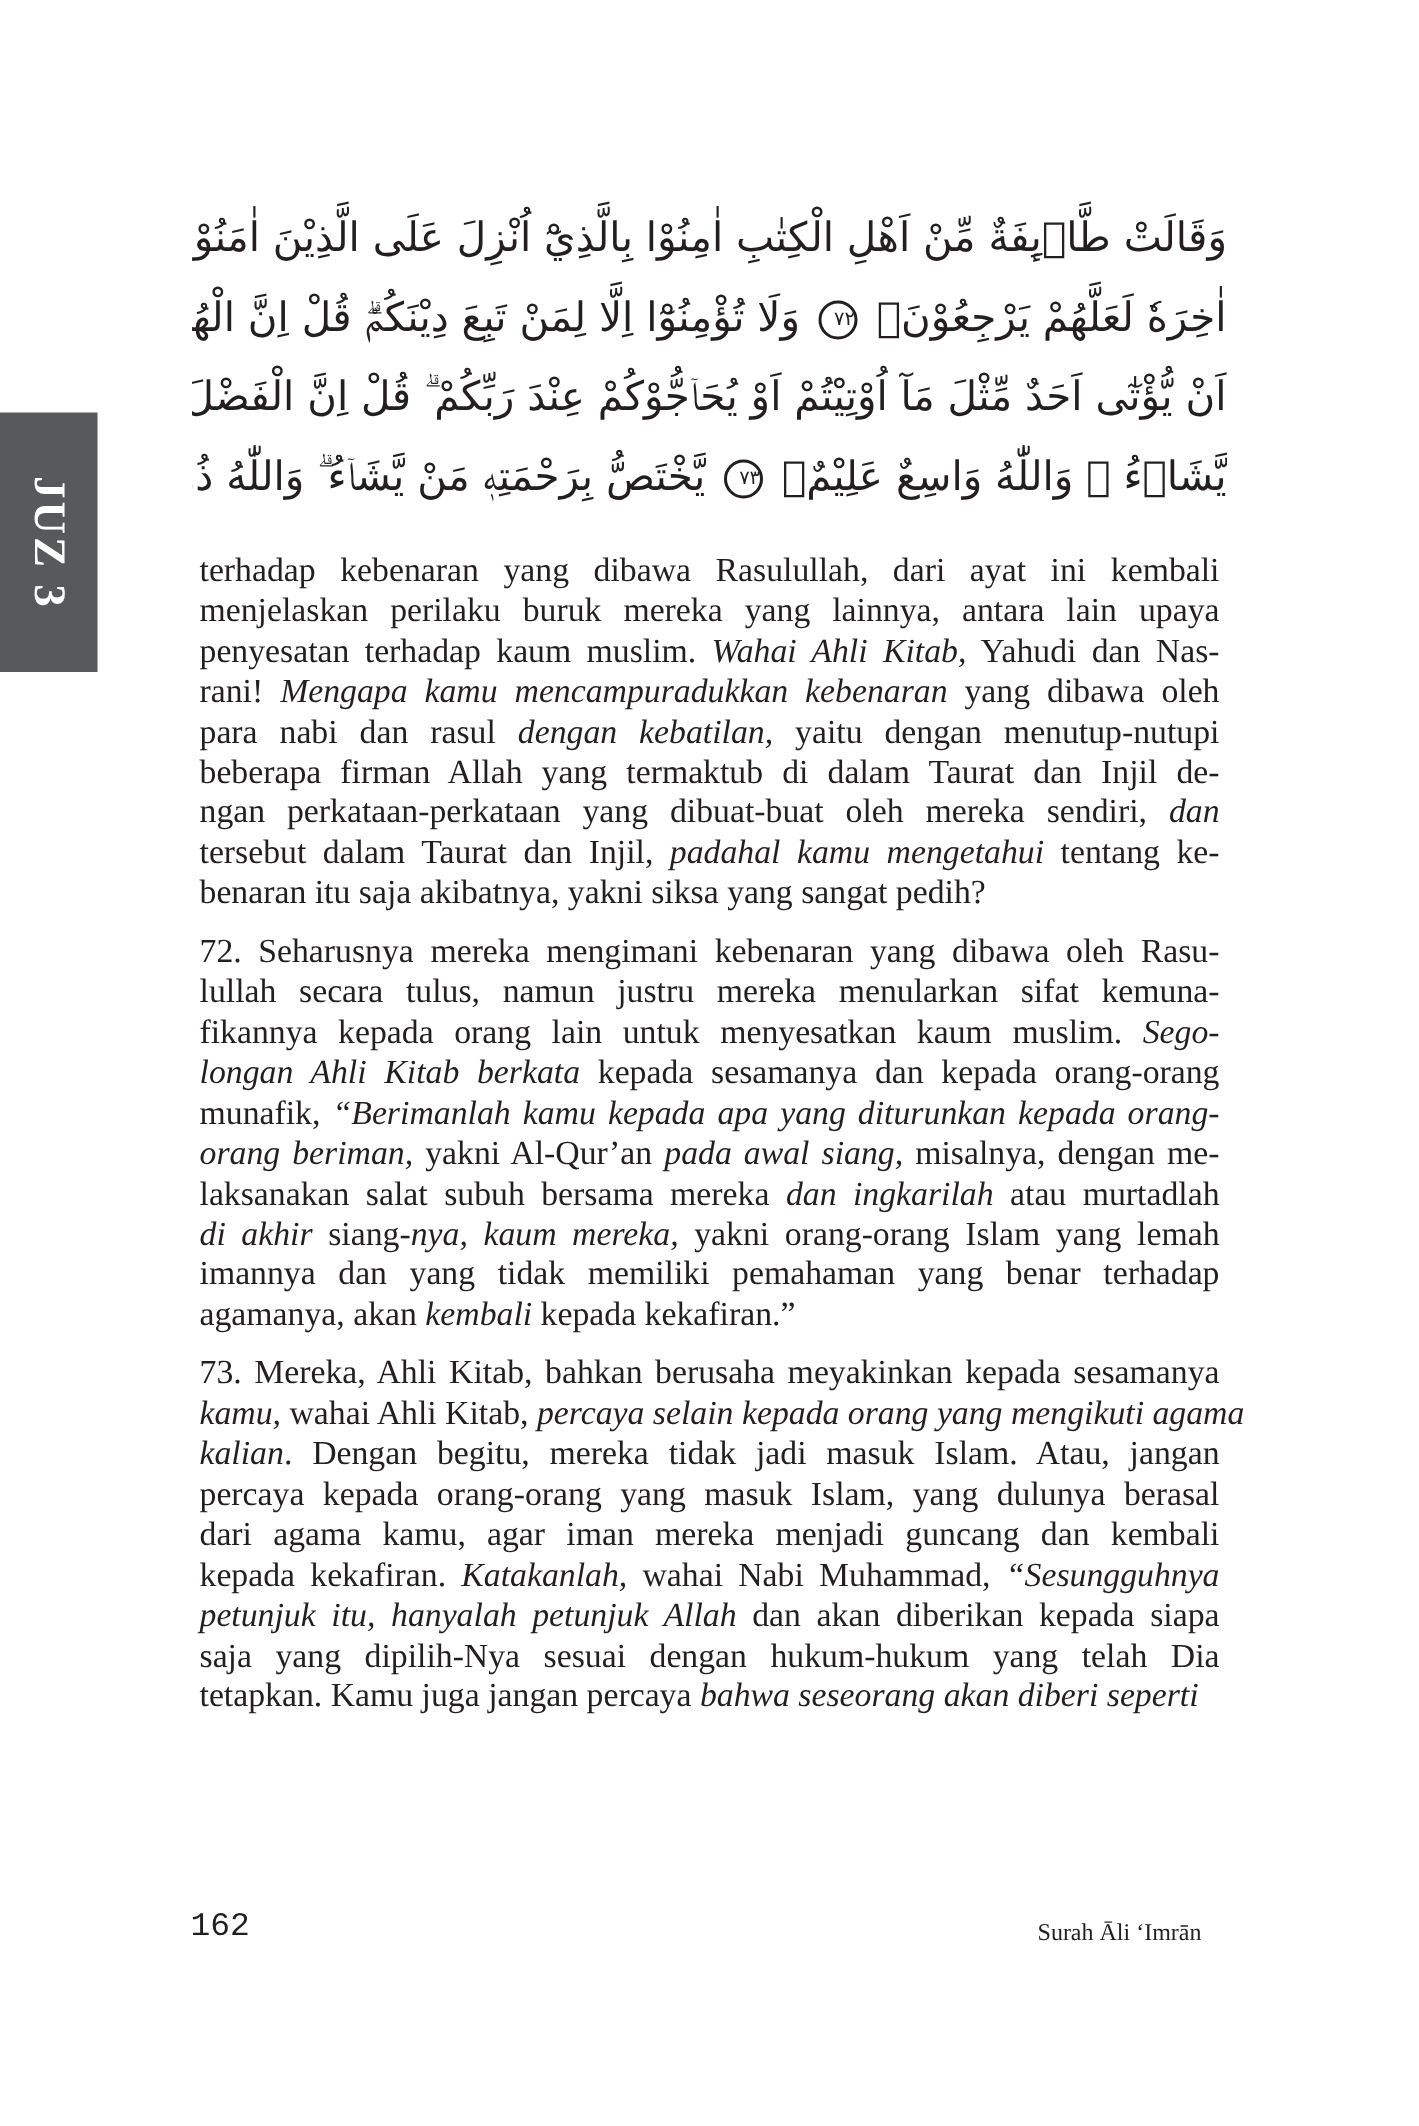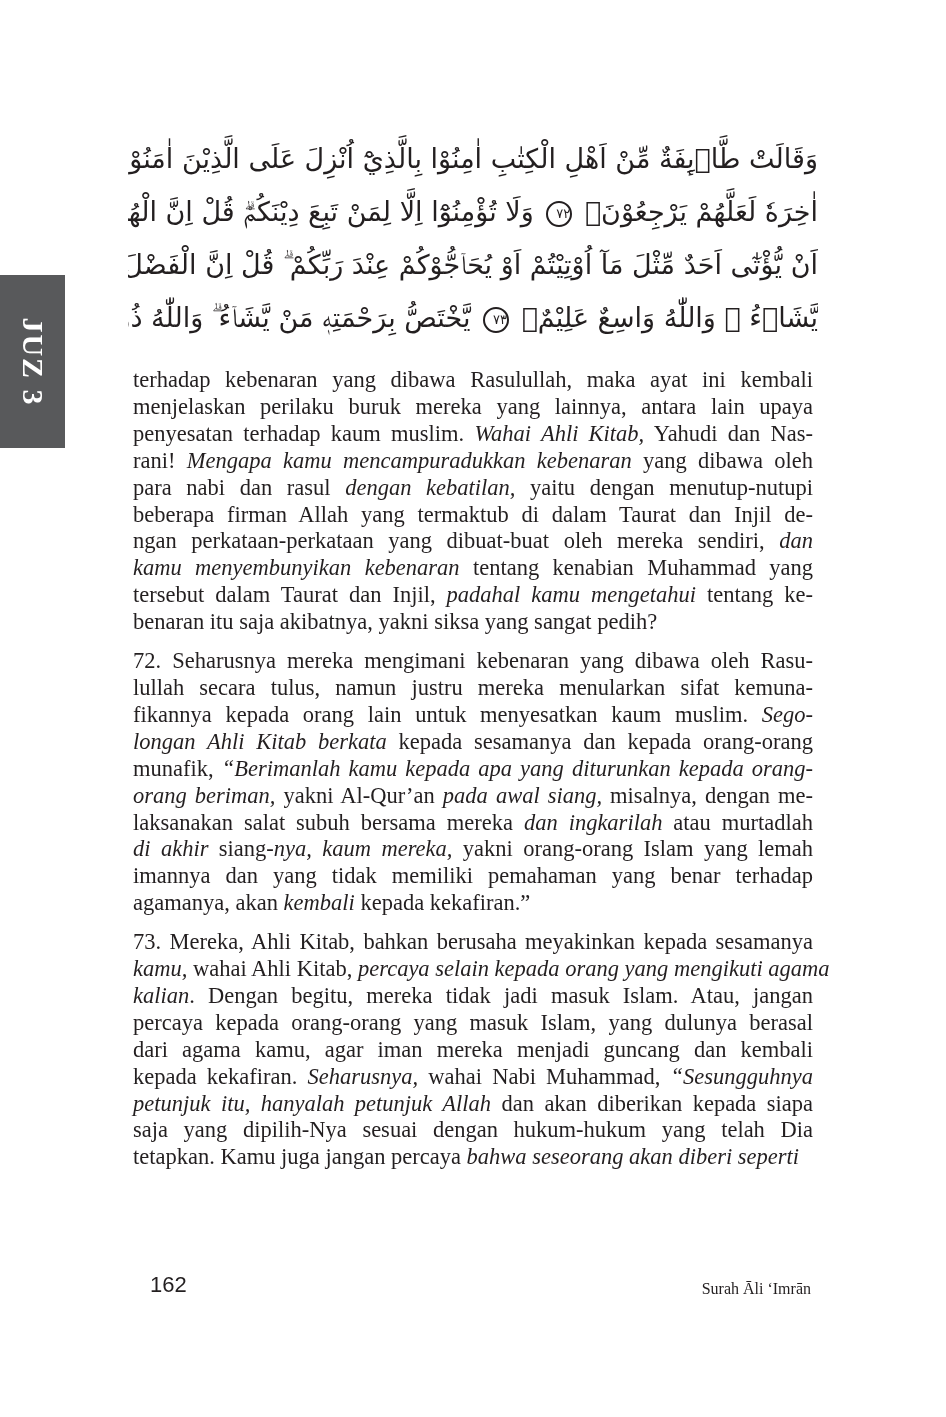--- a/index.html
+++ b/index.html
@@ -33,52 +33,51 @@
       position: absolute; left: 133px; top: 367px; width: 680px;
       font-family: "Liberation Serif", serif; font-size: 22.5px; line-height: 26.9px;
       text-align: justify; hyphens: manual;
     }
     .para { margin-bottom: 12px; }
     .line { display: block; text-align: justify; text-align-last: justify; white-space: nowrap; }
     .line.last { text-align-last: left; }
     em { font-style: italic; }
 
     .footer-page {
-      position: absolute; left: 150px; top: 1272px; font-size: 22px;
-      font-family: Liberation Sans, sans-serif;
+      position: absolute; left: 127px; top: 1272px; font-size: 22px;
+      font-family: Liberation Mono, monospace;
     }
     .footer-surah {
-      position: absolute; right: 135px; top: 1280px; font-size: 16px;
+      position: absolute; right: 145px; top: 1280px; font-size: 16px;
       font-family: "Liberation Serif", serif;
     }
   </style>
 </head>
 <body>
 
 <div class="juz-tab">
   <span>JUZ 3</span>
 </div>
 
 <div class="arabic-block">
   <span class="arabic-line">وَقَالَتْ طَّاۤىِٕفَةٌ مِّنْ اَهْلِ الْكِتٰبِ اٰمِنُوْا بِالَّذِيْٓ اُنْزِلَ عَلَى الَّذِيْنَ اٰمَنُوْا وَجْهَ النَّهَارِ وَاكْفُرُوْٓا</span>
   <span class="arabic-line"><span>اٰخِرَهٗ لَعَلَّهُمْ يَرْجِعُوْنَۚ</span> <span class="ayah-mark">٧٢</span> <span>وَلَا تُؤْمِنُوْٓا اِلَّا لِمَنْ تَبِعَ دِيْنَكُمْۗ قُلْ اِنَّ الْهُدٰى هُدَى اللّٰهِ ۙ</span></span>
   <span class="arabic-line">اَنْ يُّؤْتٰٓى اَحَدٌ مِّثْلَ مَآ اُوْتِيْتُمْ اَوْ يُحَاۤجُّوْكُمْ عِنْدَ رَبِّكُمْ ۗ قُلْ اِنَّ الْفَضْلَ بِيَدِ اللّٰهِ ۚ يُؤْتِيْهِ مَنْ</span>
   <span class="arabic-line"><span>يَّشَاۤءُ ۗ وَاللّٰهُ وَاسِعٌ عَلِيْمٌۚ</span> <span class="ayah-mark">٧٣</span> <span>يَّخْتَصُّ بِرَحْمَتِهٖ مَنْ يَّشَاۤءُ ۗ وَاللّٰهُ ذُو الْفَضْلِ الْعَظِيْمِ</span> </span>
 </div>
 
 <div class="commentary">
   <div class="para" id="p71">
-      <span class="line">terhadap kebenaran yang dibawa Rasulullah, maka ayat ini kembali</span>
+      <span class="line">terhadap kebenaran yang dibawa Rasulullah, dari ayat ini kembali</span>
       <span class="line">menjelaskan perilaku buruk mereka yang lainnya, antara lain upaya</span>
       <span class="line">penyesatan terhadap kaum muslim. <em>Wahai Ahli Kitab,</em> Yahudi dan Nas-</span>
       <span class="line">rani! <em>Mengapa kamu mencampuradukkan kebenaran</em> yang dibawa oleh</span>
       <span class="line">para nabi dan rasul <em>dengan kebatilan,</em> yaitu dengan menutup-nutupi</span>
       <span class="line">beberapa firman Allah yang termaktub di dalam Taurat dan Injil de-</span>
       <span class="line">ngan perkataan-perkataan yang dibuat-buat oleh mereka sendiri, <em>dan</em></span>
-      <span class="line"><em>kamu menyembunyikan kebenaran</em> tentang kenabian Muhammad yang</span>
       <span class="line">tersebut dalam Taurat dan Injil, <em>padahal kamu mengetahui</em> tentang ke-</span>
       <span class="line last">benaran itu saja akibatnya, yakni siksa yang sangat pedih?</span>
     </div>
   <div class="para" id="p72">
       <span class="line">72. Seharusnya mereka mengimani kebenaran yang dibawa oleh Rasu-</span>
       <span class="line">lullah secara tulus, namun justru mereka menularkan sifat kemuna-</span>
       <span class="line">fikannya kepada orang lain untuk menyesatkan kaum muslim. <em>Sego-</em></span>
       <span class="line"><em>longan Ahli Kitab berkata</em> kepada sesamanya dan kepada orang-orang</span>
       <span class="line">munafik, <em>“Berimanlah kamu kepada apa yang diturunkan kepada orang-</em></span>
       <span class="line"><em>orang beriman,</em> yakni Al-Qur’an <em>pada awal siang,</em> misalnya, dengan me-</span>
@@ -86,21 +85,21 @@
       <span class="line"><em>di akhir</em> siang-<em>nya, kaum mereka,</em> yakni orang-orang Islam yang lemah</span>
       <span class="line">imannya dan yang tidak memiliki pemahaman yang benar terhadap</span>
       <span class="line last">agamanya, akan <em>kembali</em> kepada kekafiran.”</span>
     </div>
   <div class="para" id="p73">
       <span class="line">73. Mereka, Ahli Kitab, bahkan berusaha meyakinkan kepada sesamanya</span>
       <span class="line"><em>kamu,</em> wahai Ahli Kitab, <em>percaya selain kepada orang yang mengikuti agama</em></span>
       <span class="line"><em>kalian</em>. Dengan begitu, mereka tidak jadi masuk Islam. Atau, jangan</span>
       <span class="line">percaya kepada orang-orang yang masuk Islam, yang dulunya berasal</span>
       <span class="line">dari agama kamu, agar iman mereka menjadi guncang dan kembali</span>
-      <span class="line">kepada kekafiran. <em>Seharusnya,</em> wahai Nabi Muhammad, <em>“Sesungguhnya</em></span>
+      <span class="line">kepada kekafiran. <em>Katakanlah,</em> wahai Nabi Muhammad, <em>“Sesungguhnya</em></span>
       <span class="line"><em>petunjuk itu, hanyalah petunjuk Allah</em> dan akan diberikan kepada siapa</span>
       <span class="line">saja yang dipilih-Nya sesuai dengan hukum-hukum yang telah Dia</span>
       <span class="line last">tetapkan. Kamu juga jangan percaya <em>bahwa seseorang akan diberi seperti</em></span>
     </div>
 </div>
 
 <div class="footer-page">162</div>
 <div class="footer-surah">Surah Āli ‘Imrān</div>
 
 </body></html>

